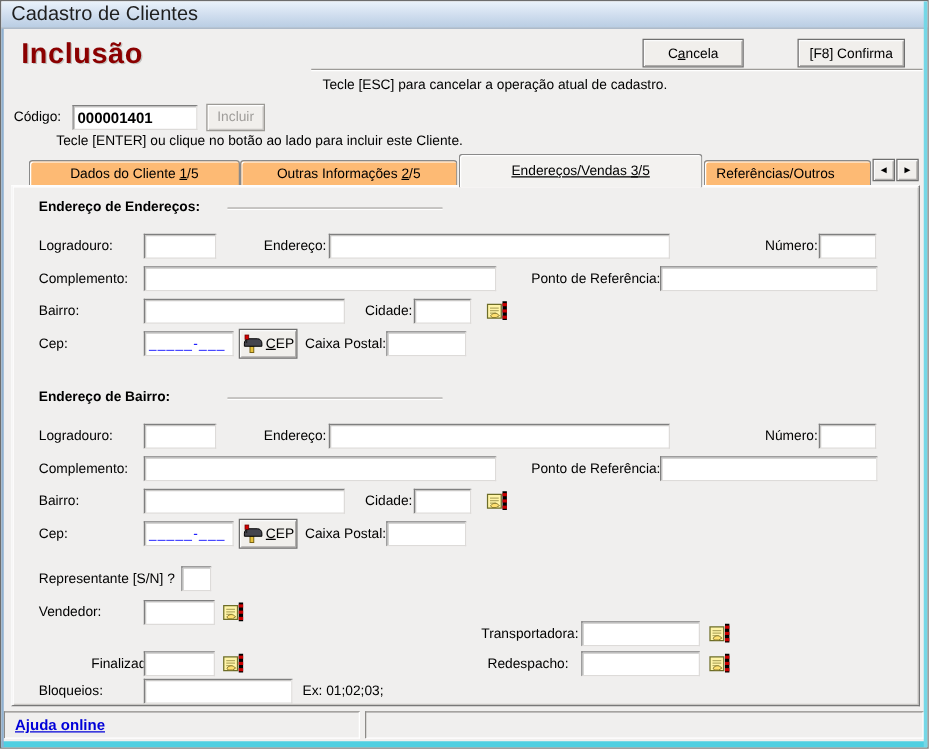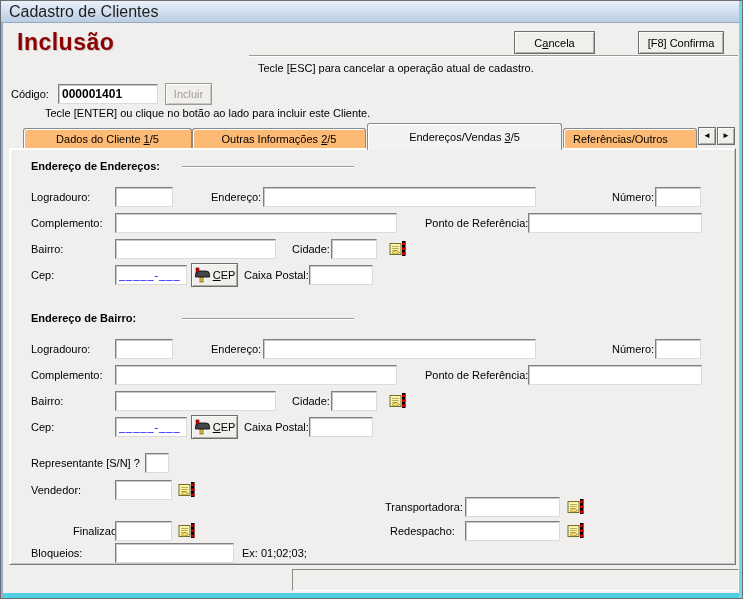--- a/index.html
+++ b/index.html
@@ -42,21 +42,21 @@
   .etch { position:absolute; height:2px; border-top:1px solid #9d9b98; border-bottom:1px solid #ffffff; }
   .sect { position:absolute; font-weight:bold; white-space:nowrap; }
   .tab {
     position:absolute; top:127px; height:21px; background:#fdba74;
     border:1px solid #8a8a8a; border-bottom:none;
     border-top-left-radius:3px; border-top-right-radius:3px;
     box-shadow:inset 1px 1px 0 #fff;
     display:flex; align-items:center; justify-content:center;
     white-space:nowrap; overflow:hidden; cursor:pointer; z-index:2;
   }
-  .tab.active { top:122px; height:27px; background:#f3f2f0; z-index:4; }
+  .tab.active { top:122px; height:27px; background:#f3f2f0; z-index:4;text-decoration:underline; }
   .panel {
     position:absolute; left:8px; top:147px; width:727px; height:417px; background:#f0efee;
     border:1px solid; border-color:#fdfdfd #787878 #787878 #fdfdfd;
     box-shadow:inset 1px 1px 0 #fff, inset -1px -1px 0 #c9c7c4; z-index:3;
   }
   .icon-btn { position:absolute; width:18px; height:17px; cursor:pointer; display:inline-block; z-index:5; }
   .ul { text-decoration:underline; }
   .arrow { font-size:8px; line-height:1; }
   .status-panel {
     position:absolute; top:568px; height:22px; background:#f0efee;
@@ -263,18 +263,21 @@
       <rect x="13" y="2.5" width="3.5" height="2.5" fill="#cc0000"></rect>
       <rect x="13" y="7.5" width="3.5" height="2.5" fill="#cc0000"></rect>
       <rect x="13" y="12.5" width="3.5" height="2.5" fill="#cc0000"></rect>
     </svg>
   </span>
 
   <div class="lbl z5" style="left:30px; top:546px;">Bloqueios:</div>
   <input class="edit z5" style="left: 114px; top: 542px; width: 119px;">
   <div class="lbl z5" style="left:241px; top:546px;">Ex: 01;02;03;</div>
 
+  <div class="status-panel" style="left:2px; width:285px;">
+    <span class="help-link">Ajuda online</span>
+  </div>
   <div class="status-panel" style="left:291px; width:447px;"></div>
 
   <div class="frame-left"></div>
   <div class="frame-right"></div>
   <div class="frame-bottom"></div>
 </div>
 
 </body></html>

